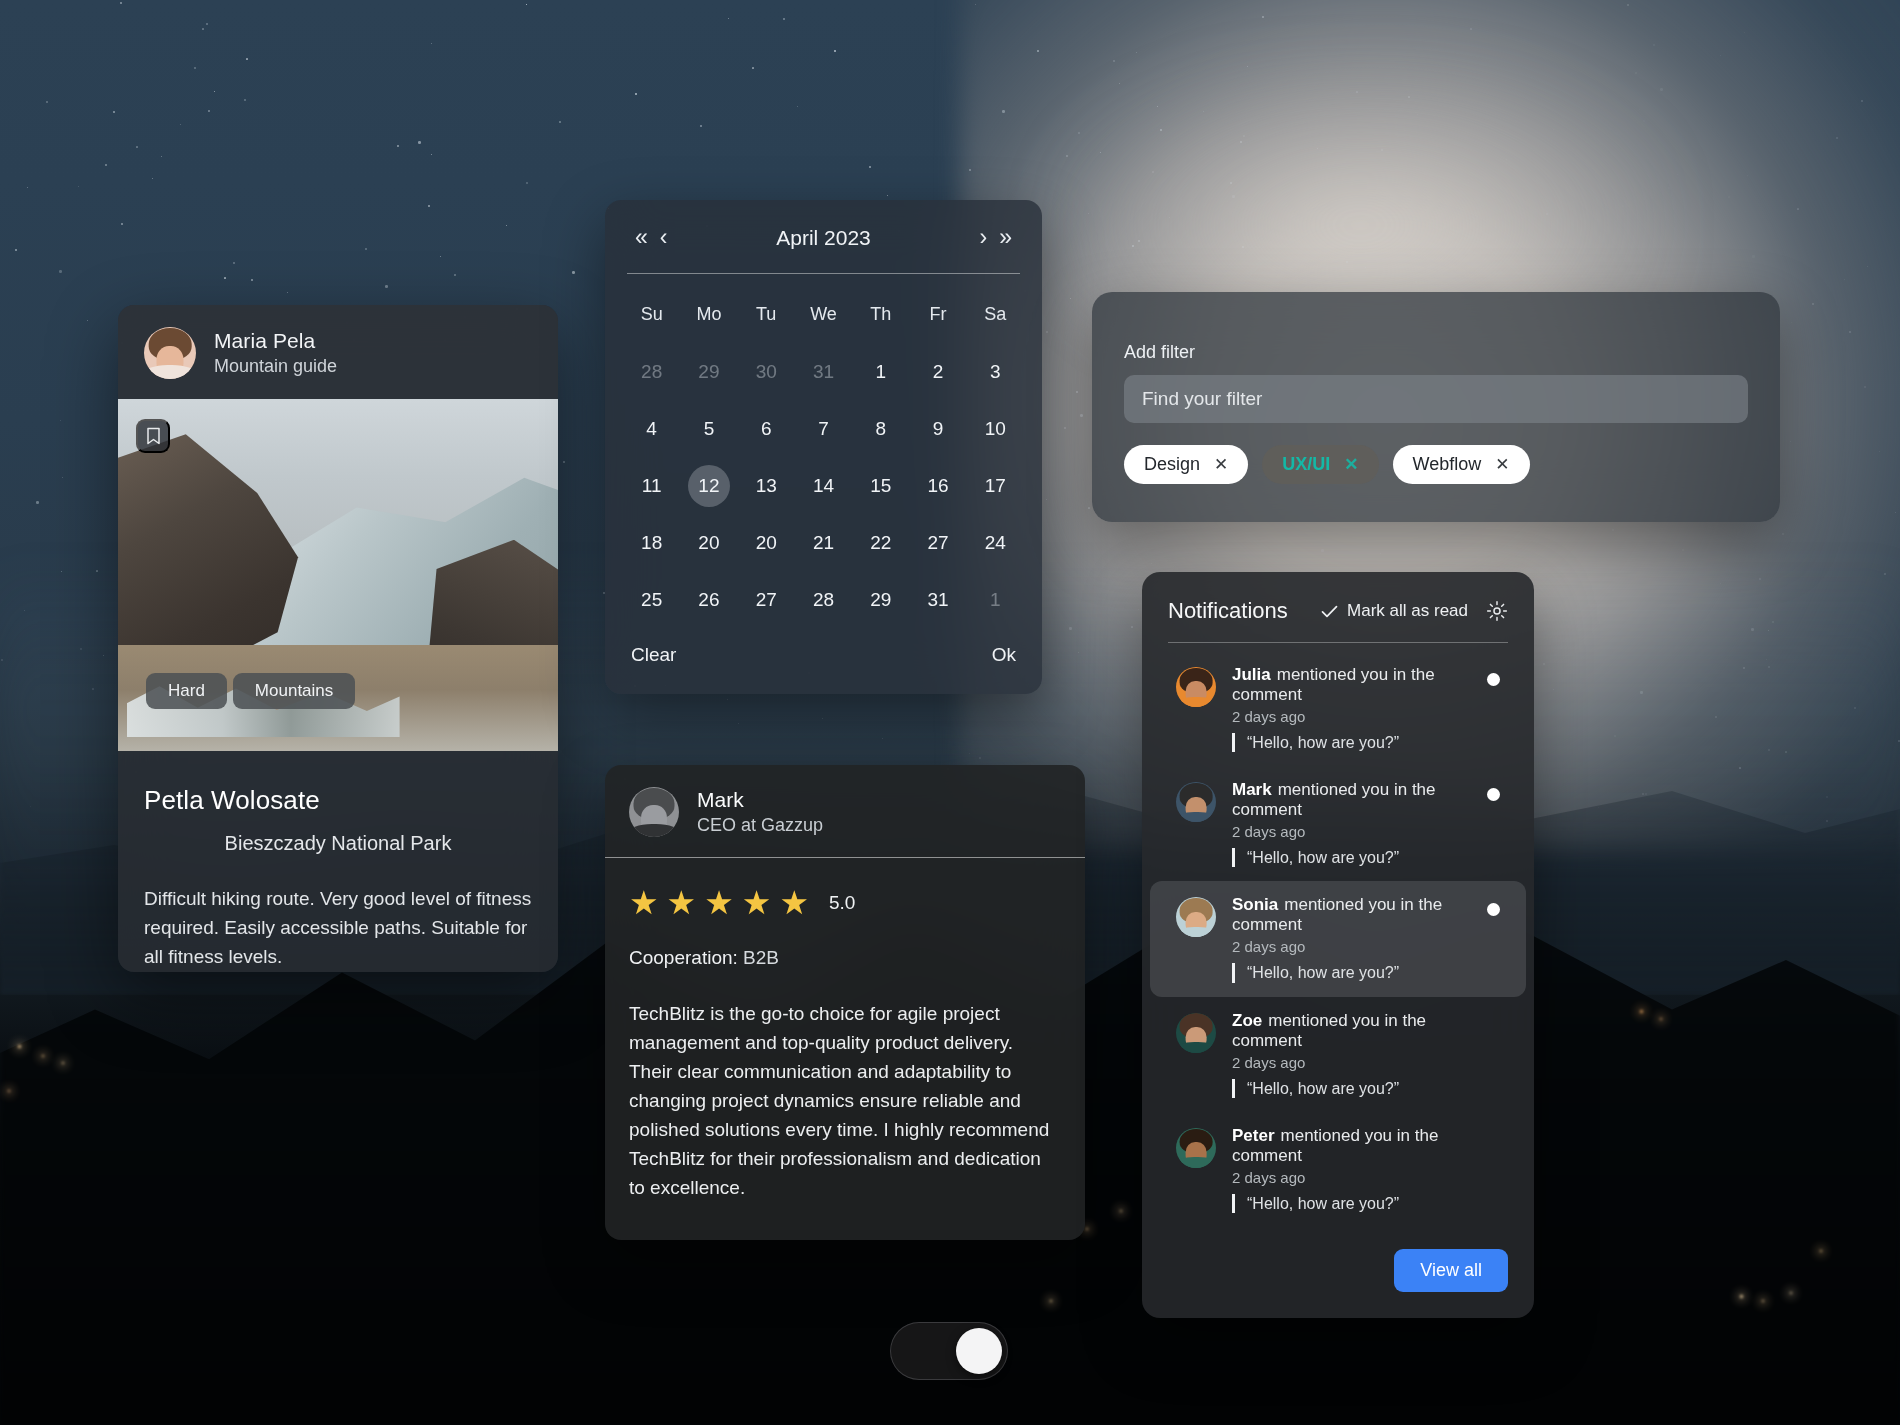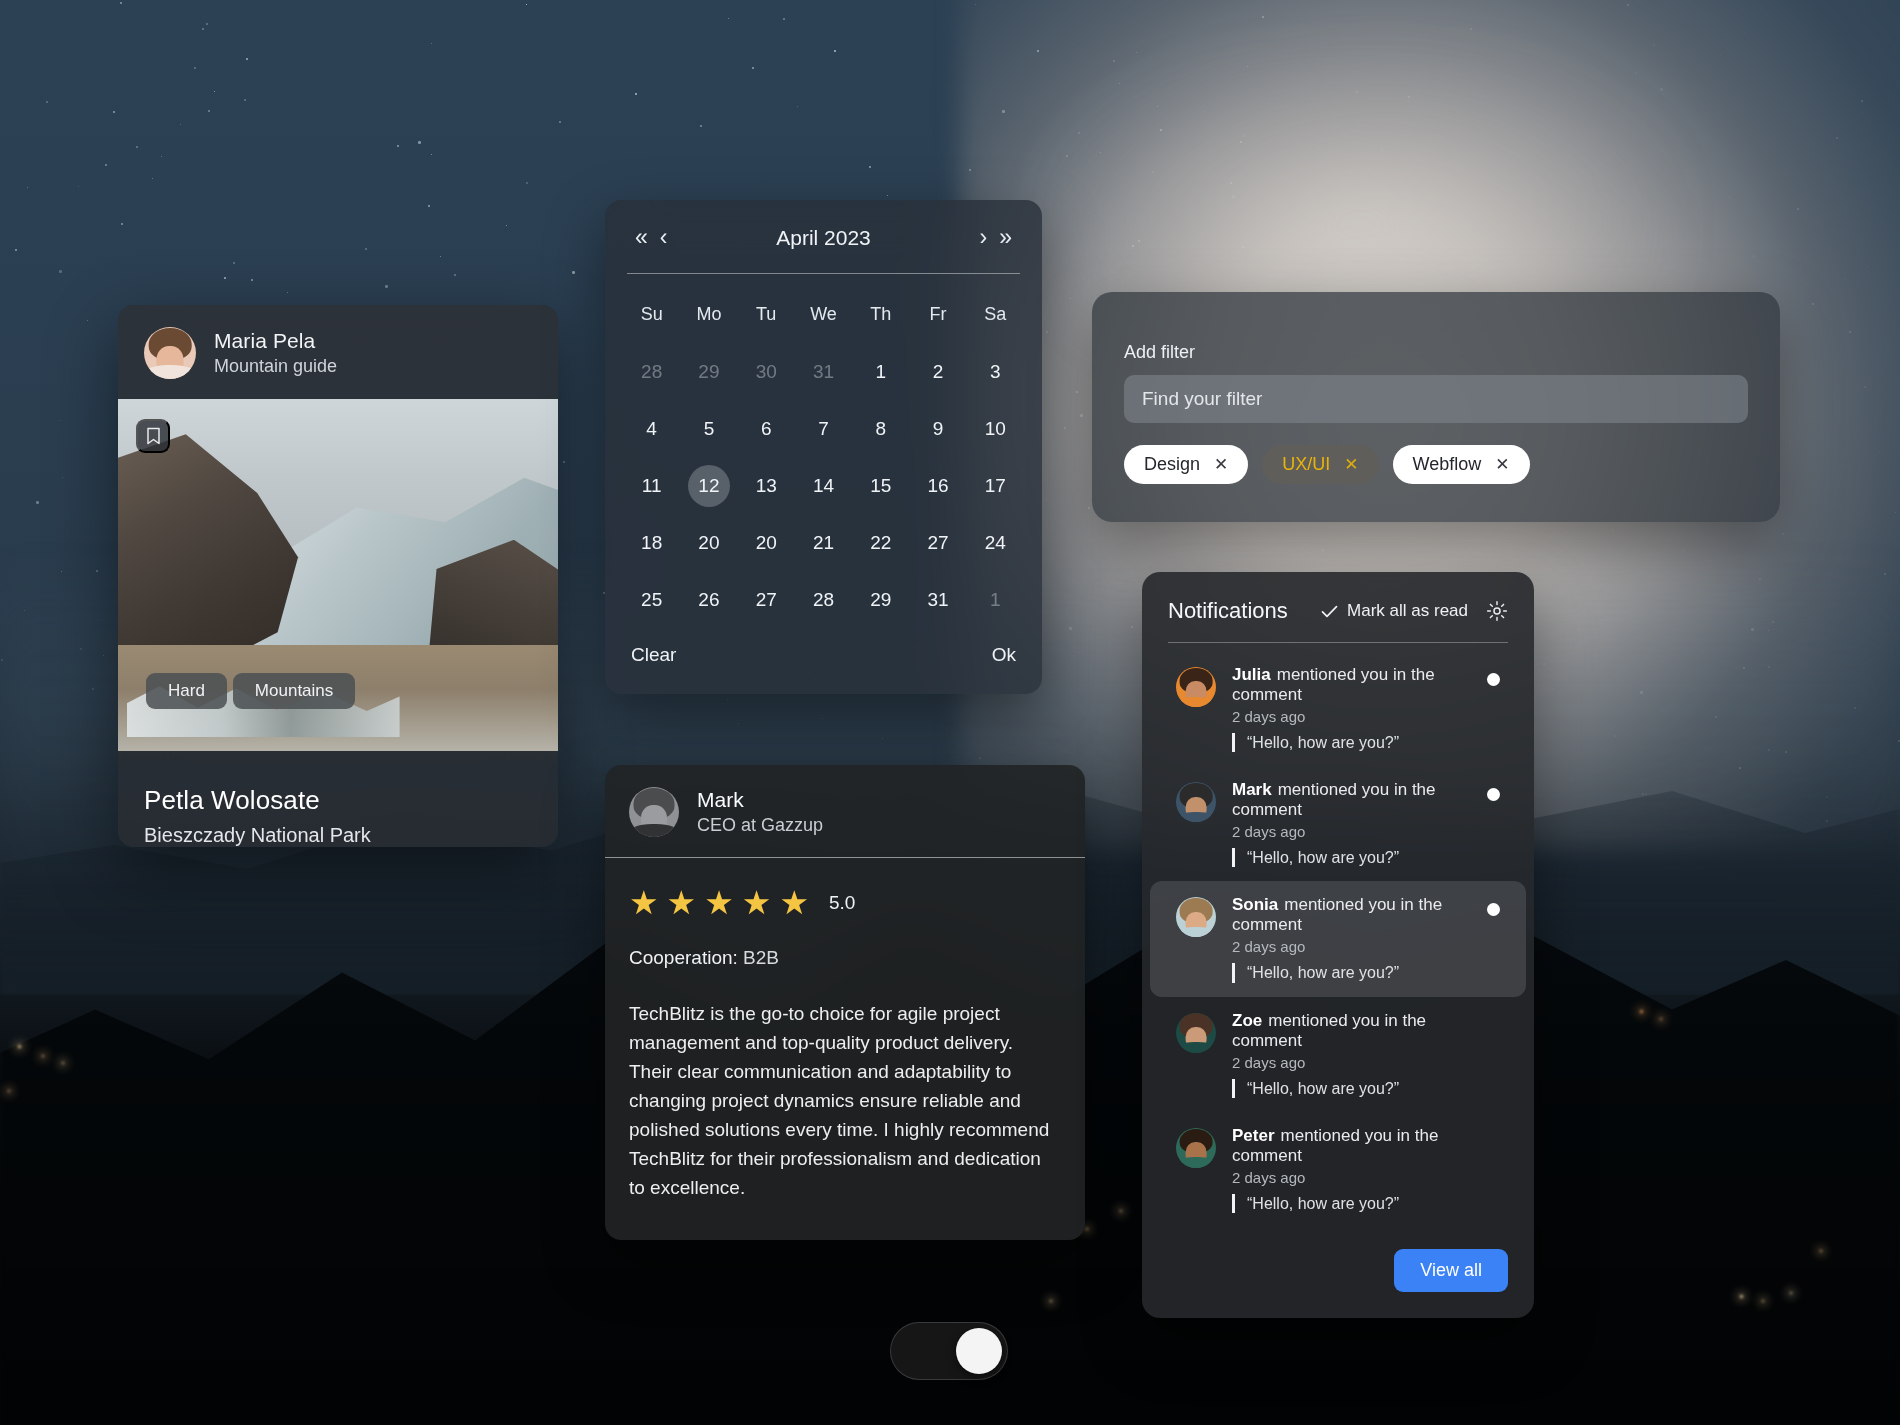--- a/index.html
+++ b/index.html
@@ -128,21 +128,21 @@
     background: rgba(40,44,50,0.80); border-radius: 9px;
     display: flex; align-items: center; justify-content: center;
   }
   .tag-row { position: absolute; left: 28px; bottom: 42px; display: flex; gap: 6px; }
   .tag {
     background: rgba(76,80,84,0.86); color: #f0f2f4;
     padding: 8px 22px; border-radius: 9px; font-size: 17px;
   }
   .trip-body { padding: 34px 26px 0 26px; }
   .trip-title { color: #ffffff; font-size: 26px; font-weight: 400; letter-spacing: .1px; }
-  .trip-sub { color: #e4e7ea; font-size: 20px; margin-top: 8px; }
+  .trip-sub { color: #e4e7ea; font-size: 20px; margin-top: 16px; text-align: center; }
   .trip-desc { color: #e3e6e9; font-size: 19px; line-height: 1.52; margin-top: 30px; }
   .trip-actions { display: flex; justify-content: flex-end; gap: 12px; padding: 36px 26px 30px 26px; }
   .btn { border: none; cursor: pointer; font-family: inherit; border-radius: 9px; font-size: 18px; }
   .btn-grey { background: rgba(118,122,126,0.92); color: #fff; padding: 11px 22px; }
   .btn-blue { background: #3b82f6; color: #fff; padding: 11px 26px; }
 
   
   #calendar { left: 605px; top: 200px; width: 437px; border-radius: 16px;
     background: rgba(40,48,58,0.80); }
   .cal-head { display: flex; align-items: center; padding: 22px 24px 20px 24px; color: #e9edf1; }
@@ -179,21 +179,21 @@
     padding: 0 18px; font-family: inherit; outline: none;
   }
   .filters-input::placeholder { color: #e4e7ea; }
   .chips { display: flex; gap: 14px; margin-top: 22px; }
   .chip {
     display: inline-flex; align-items: center; gap: 14px;
     border-radius: 22px; padding: 9px 20px; font-size: 18px; cursor: pointer; border: none;
     font-family: inherit;
   }
   .chip-light { background: #ffffff; color: #23272c; }
-  .chip-dark  { background: rgba(96,93,88,0.78); color: #eab308; }
+  .chip-dark  { background: rgba(96,93,88,0.78); color: #14b8a6; font-weight: bold; }
   .chip .x { font-size: 17px; opacity: .9; }
 
   
   #review { left: 605px; top: 765px; width: 480px; border-radius: 16px;
             background: rgba(33,35,37,0.90); }
   .review-head { display: flex; align-items: center; gap: 18px; padding: 22px 24px 20px 24px; }
   .review-head .avatar { width: 50px; height: 50px; }
   .review-name { color: #fafbfc; font-size: 21px; }
   .review-role { color: #c9ced3; font-size: 18px; margin-top: 3px; }
   .review-rule { height: 1px; background: rgba(255,255,255,0.50); }
@@ -649,20 +649,21 @@
 
       <div class="tag-row">
         <span class="tag">Hard</span>
         <span class="tag">Mountains</span>
       </div>
     </div>
 
     <div class="trip-body">
       <div class="trip-title">Petla Wolosate</div>
       <div class="trip-sub">Bieszczady National Park</div>
+      <div class="trip-desc">Difficult hiking route. Very good level of fitness required. Easily accessible paths. Suitable for all fitness levels.</div>
     </div>
 
   </div>
 
   <div class="panel" id="calendar">
     <div class="cal-head">
       <button class="cal-nav">«</button>
       <button class="cal-nav">‹</button>
       <div class="cal-title">April 2023</div>
       <button class="cal-nav">›</button>

